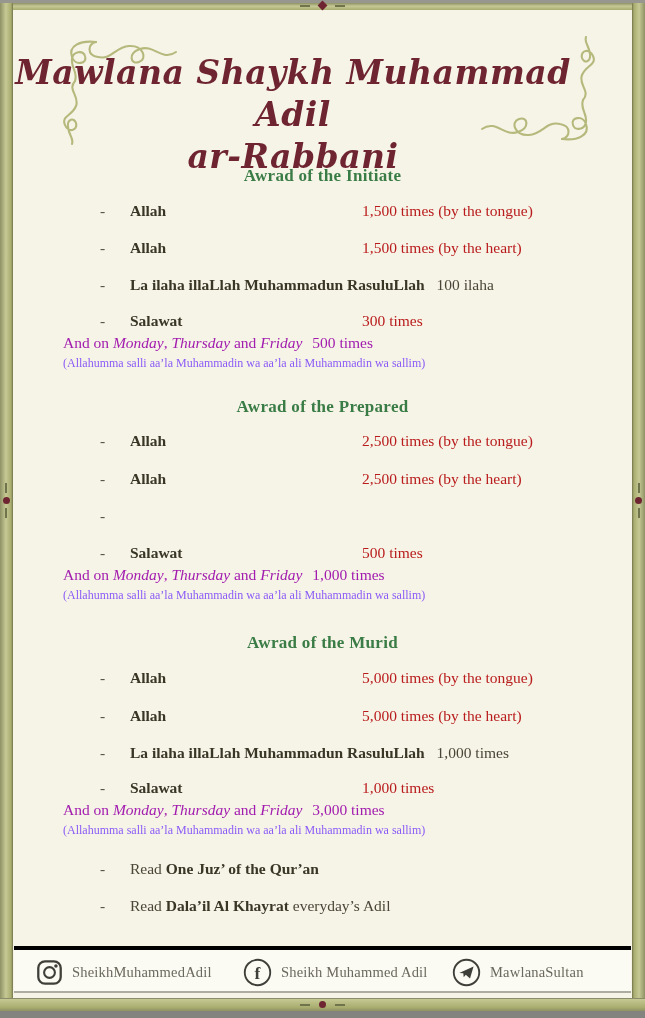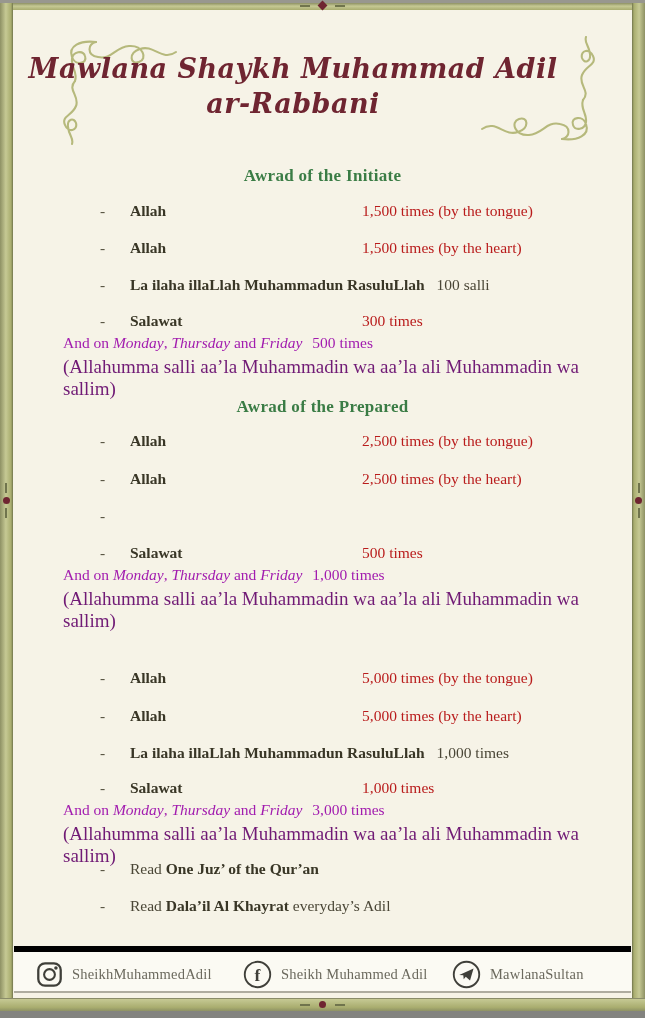--- a/index.html
+++ b/index.html
@@ -28,39 +28,39 @@
   .tick{position:absolute;background:#70744d;}
   .tick.h{width:10px;height:2px;}
   .tick.v{width:2px;height:10px;}
   
   .flourish{position:absolute;width:150px;height:115px;}
   .flourish.tl{left:28px;top:30px;}
   .flourish.tr{left:480px;top:36px;transform:rotate(180deg);}
   
   .title{position:absolute;left:0;top:52px;width:586px;text-align:center;
     font-family:"DejaVu Serif", serif;font-style:italic;font-weight:bold;
-    font-size:27px;line-height:1.28;color:#6f2531;letter-spacing:0.5px;}
+    font-size:33px;line-height:1.28;color:#6f2531;letter-spacing:0.5px;}
   
   .heading{position:absolute;left:0;width:645px;text-align:center;
     color:#3a7c45;font-weight:bold;font-size:17px;letter-spacing:0.3px;}
   
   .line{position:absolute;left:0;width:645px;font-size:15.5px;}
   .dash{position:absolute;left:100px;color:#55513f;}
   .lbl{position:absolute;left:130px;font-weight:bold;color:#393626;}
   .val{position:absolute;left:362px;color:#b91c1c;}
   .flow{position:absolute;left:130px;right:30px;font-size:15.5px;color:#4a4636;}
   .flow .b{font-weight:bold;color:#393626;}
   .flow .cnt{margin-left:12px;}
   .days{position:absolute;left:63px;right:20px;font-size:15.5px;color:#a21caf;}
   .days .it{font-style:italic;}
   .days .cnt{margin-left:6px;}
-  .dua{position:absolute;left:63px;right:14px;font-size:19px;color:#701a75;}
+  .dua{position:absolute;left:63px;right:14px;font-size:12px;color:#8b5cf6;}
   
   .footer{position:absolute;left:14px;top:946px;width:617px;height:47px;
-    background:#fbfaf3;border-top:6px solid #000000;border-bottom:2px solid #aeaca0;
+    background:#fbfaf3;border-top:4px solid #000000;border-bottom:2px solid #aeaca0;
     box-sizing:border-box;}
   .social{position:absolute;top:0;height:44px;display:flex;align-items:center;gap:9px;}
   .social .handle{font-size:14.5px;color:#6b695d;letter-spacing:0.2px;}
   .social.ig{left:22px;}
   .social.fb{left:229px;}
   .social.tg{left:438px;}
   .icon{display:block;}
 </style>
 </head>
 <body>
@@ -115,21 +115,21 @@
   </div>
   <div class="line" style="top:239px">
     <span class="dash">-</span>
     <span class="lbl">Allah</span>
     <span class="val">1,500 times (by the heart)</span>
   </div>
   <div class="line" style="top:276px">
     <span class="dash">-</span>
   </div>
   <div class="flow" style="top:276px">
-    <span class="b">La ilaha illaLlah Muhammadun RasuluLlah</span><span class="cnt">100 salli</span>
+    <span class="b">La ilaha illaLlah Muhammadun RasuluLlah</span><span class="cnt">100 ilaha</span>
   </div>
   <div class="line" style="top:312px">
     <span class="dash">-</span>
     <span class="lbl">Salawat</span>
     <span class="val">300 times</span>
   </div>
   <div class="days" style="top:334px">
     <span>And on</span>
     <span class="it">Monday</span><span>,</span>
     <span class="it">Thursday</span>
@@ -161,20 +161,21 @@
   <div class="days" style="top:566px">
     <span>And on</span>
     <span class="it">Monday</span><span>,</span>
     <span class="it">Thursday</span>
     <span>and</span>
     <span class="it">Friday</span>
     <span class="cnt">1,000 times</span>
   </div>
   <div class="dua" style="top:588px">(Allahumma salli aa’la Muhammadin wa aa’la ali Muhammadin wa sallim)</div>
 
+  <div class="heading" style="top:633px">Awrad of the Murid</div>
   <div class="line" style="top:669px">
     <span class="dash">-</span>
     <span class="lbl">Allah</span>
     <span class="val">5,000 times (by the tongue)</span>
   </div>
   <div class="line" style="top:707px">
     <span class="dash">-</span>
     <span class="lbl">Allah</span>
     <span class="val">5,000 times (by the heart)</span>
   </div>

